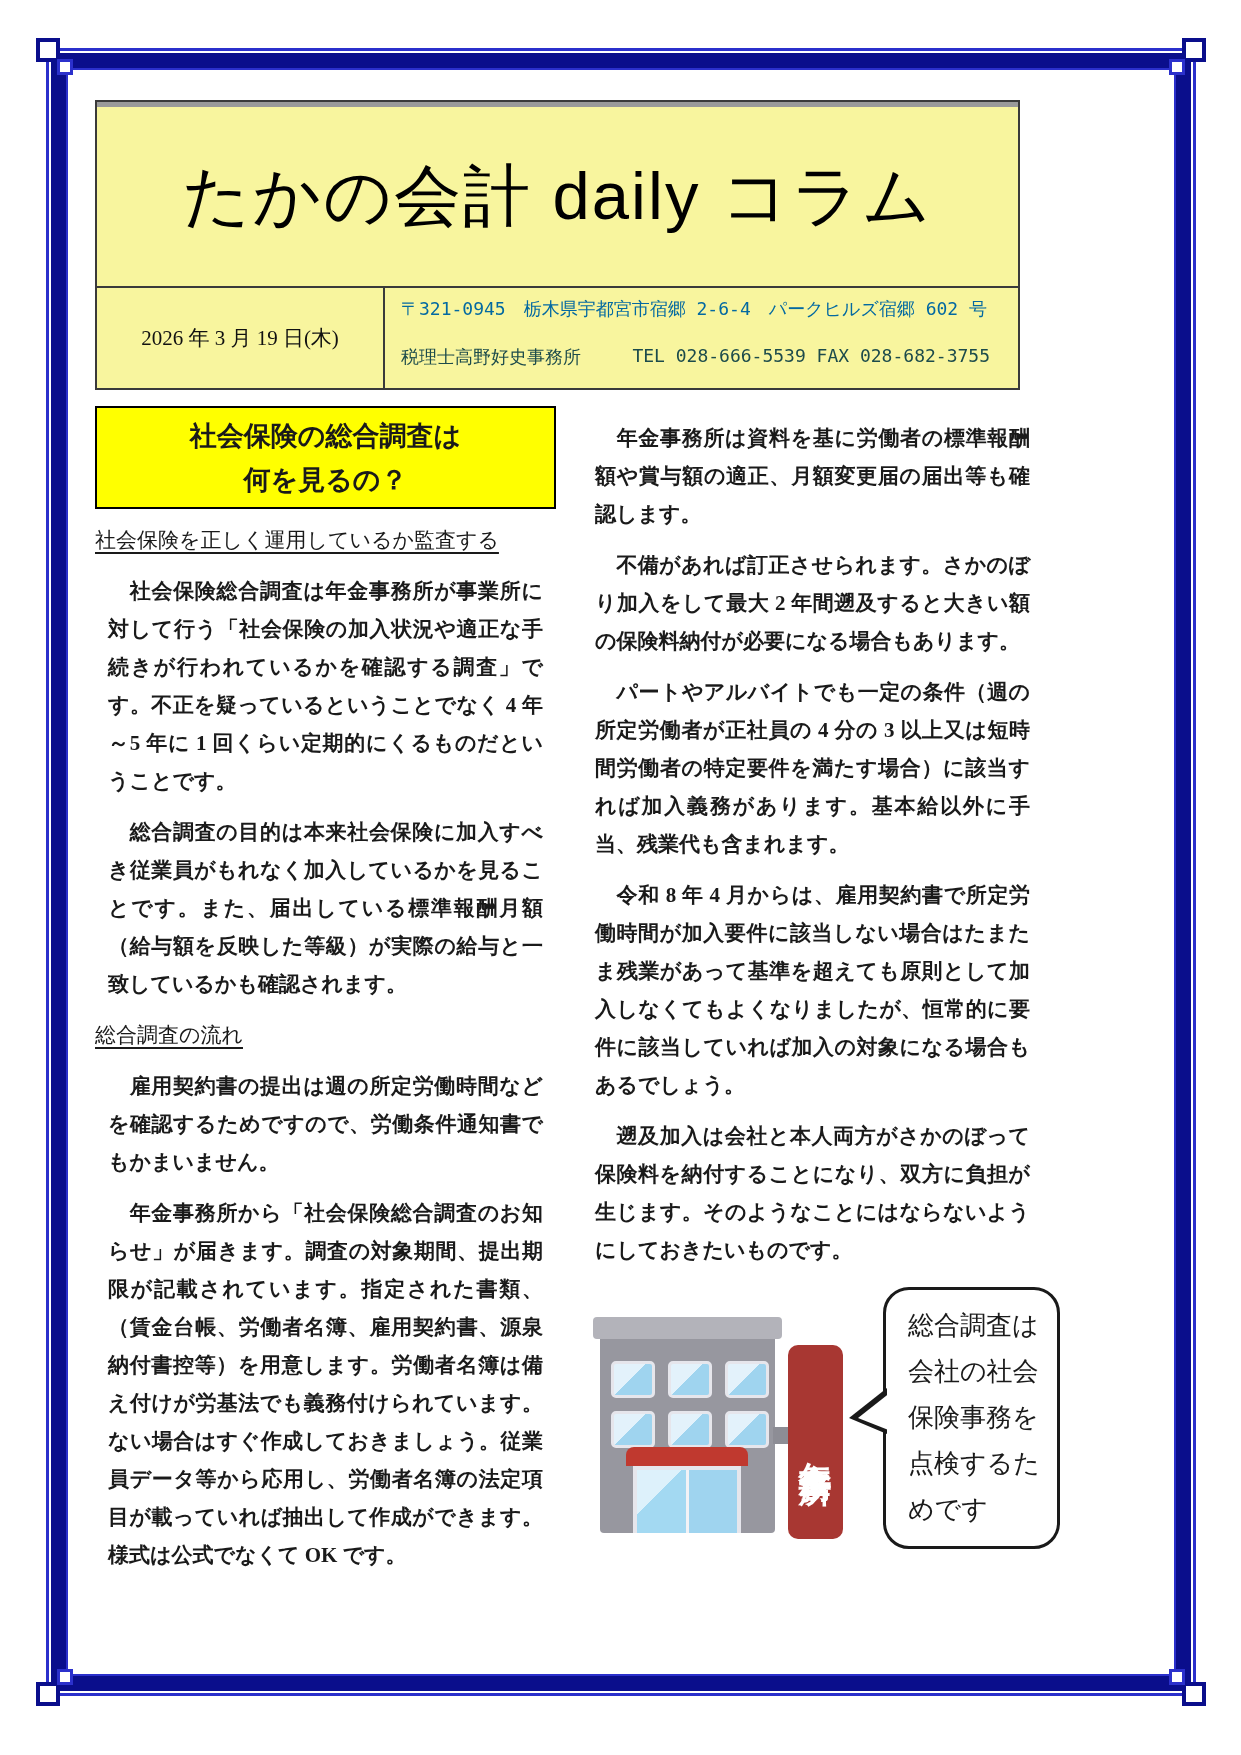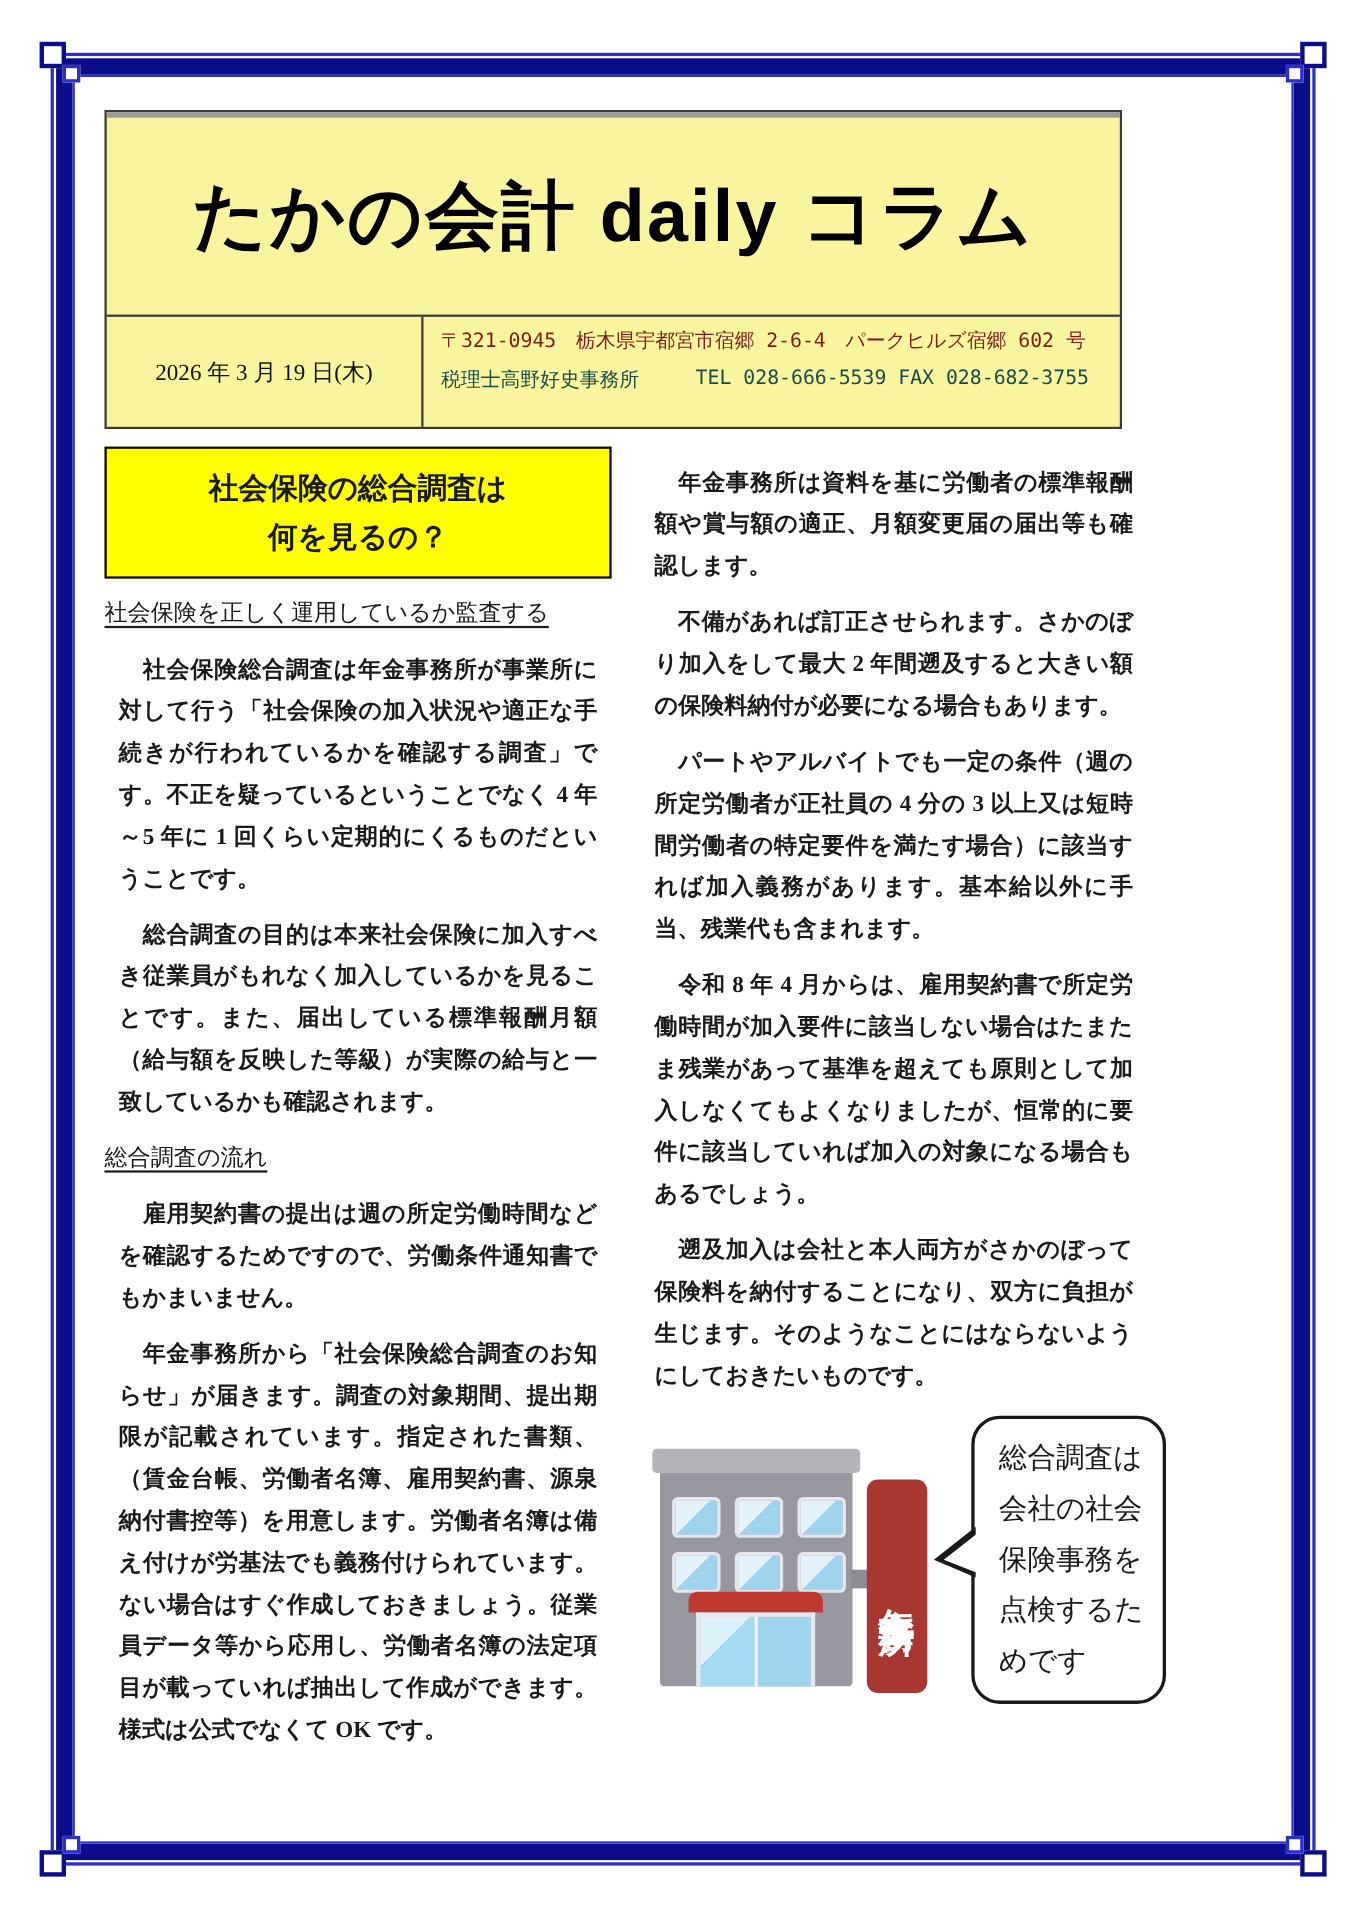--- a/index.html
+++ b/index.html
@@ -30,37 +30,37 @@
   .c-tr.big{ right:-13px; top:-13px; } .c-tr.small{ right:8px; top:8px; }
   .c-bl.big{ left:-13px; bottom:-13px; } .c-bl.small{ left:8px; bottom:8px; }
   .c-br.big{ right:-13px; bottom:-13px; } .c-br.small{ right:8px; bottom:8px; }
 
   
   .content{ position:absolute; left:95px; top:100px; width:948px; }
 
   .header-table{ width:925px; border:2px solid #3a3a3a; background:var(--pale-yellow); }
   .title-box{ height:186px; border-top:5px solid #9a9a9a; border-bottom:2px solid #3a3a3a;
               display:flex; align-items:center; justify-content:center; }
-  .title{ font-family:"Liberation Sans","DejaVu Sans",sans-serif; font-weight:bold;
+  .title{ font-family:"Liberation Sans","DejaVu Sans",sans-serif; font-weight:normal;
           font-size:67px; letter-spacing:2px; color:#000; }
   .info-row{ display:flex; min-height:100px; }
   .date-cell{ width:288px; border-right:2px solid #3a3a3a; display:flex;
               align-items:center; justify-content:center; font-size:21px; color:#111; }
   .contact-cell{ flex:1; padding:9px 14px 8px 16px;
                  font-family:"DejaVu Sans Mono","Liberation Mono",monospace; font-size:18px; }
-  .contact-line1{ color:#7f1d1d; margin-bottom:12px; }
+  .contact-line1{ color:#0369a1; margin-bottom:24px; }
   .contact-line2{ display:flex; color:var(--teal); margin-bottom:7px; }
   .contact-line2 .telfax{ margin-left:auto; margin-right:14px; }
   .contact-line3{ color:var(--teal); text-align:right; padding-right:26px; }
 
   
   .columns{ display:flex; gap:26px; margin-top:16px; }
   .col{ width:461px; font-size:21px; line-height:38px; text-align:justify; }
   .headline-box{ background:var(--bright-yellow); border:2.5px solid #000;
-                 height:120px; margin-bottom:12px; display:flex; flex-direction:column;
+                 height:103px; margin-bottom:12px; display:flex; flex-direction:column;
                  align-items:center; justify-content:center;
                  font-family:"Liberation Sans","DejaVu Sans",sans-serif;
                  font-weight:bold; font-size:27px; line-height:44px; text-align:center; }
   .subhead{ text-decoration:underline; text-underline-offset:5px; }
   .para{ margin:13px;font-weight:bold; }
 
   
   .illustration{ display:flex; align-items:center; margin-top:26px; margin-left:18px; }
   .building{ position:relative; width:175px; height:206px; background:#97979f;
              border-radius:4px; margin-top:16px; flex-shrink:0; }

